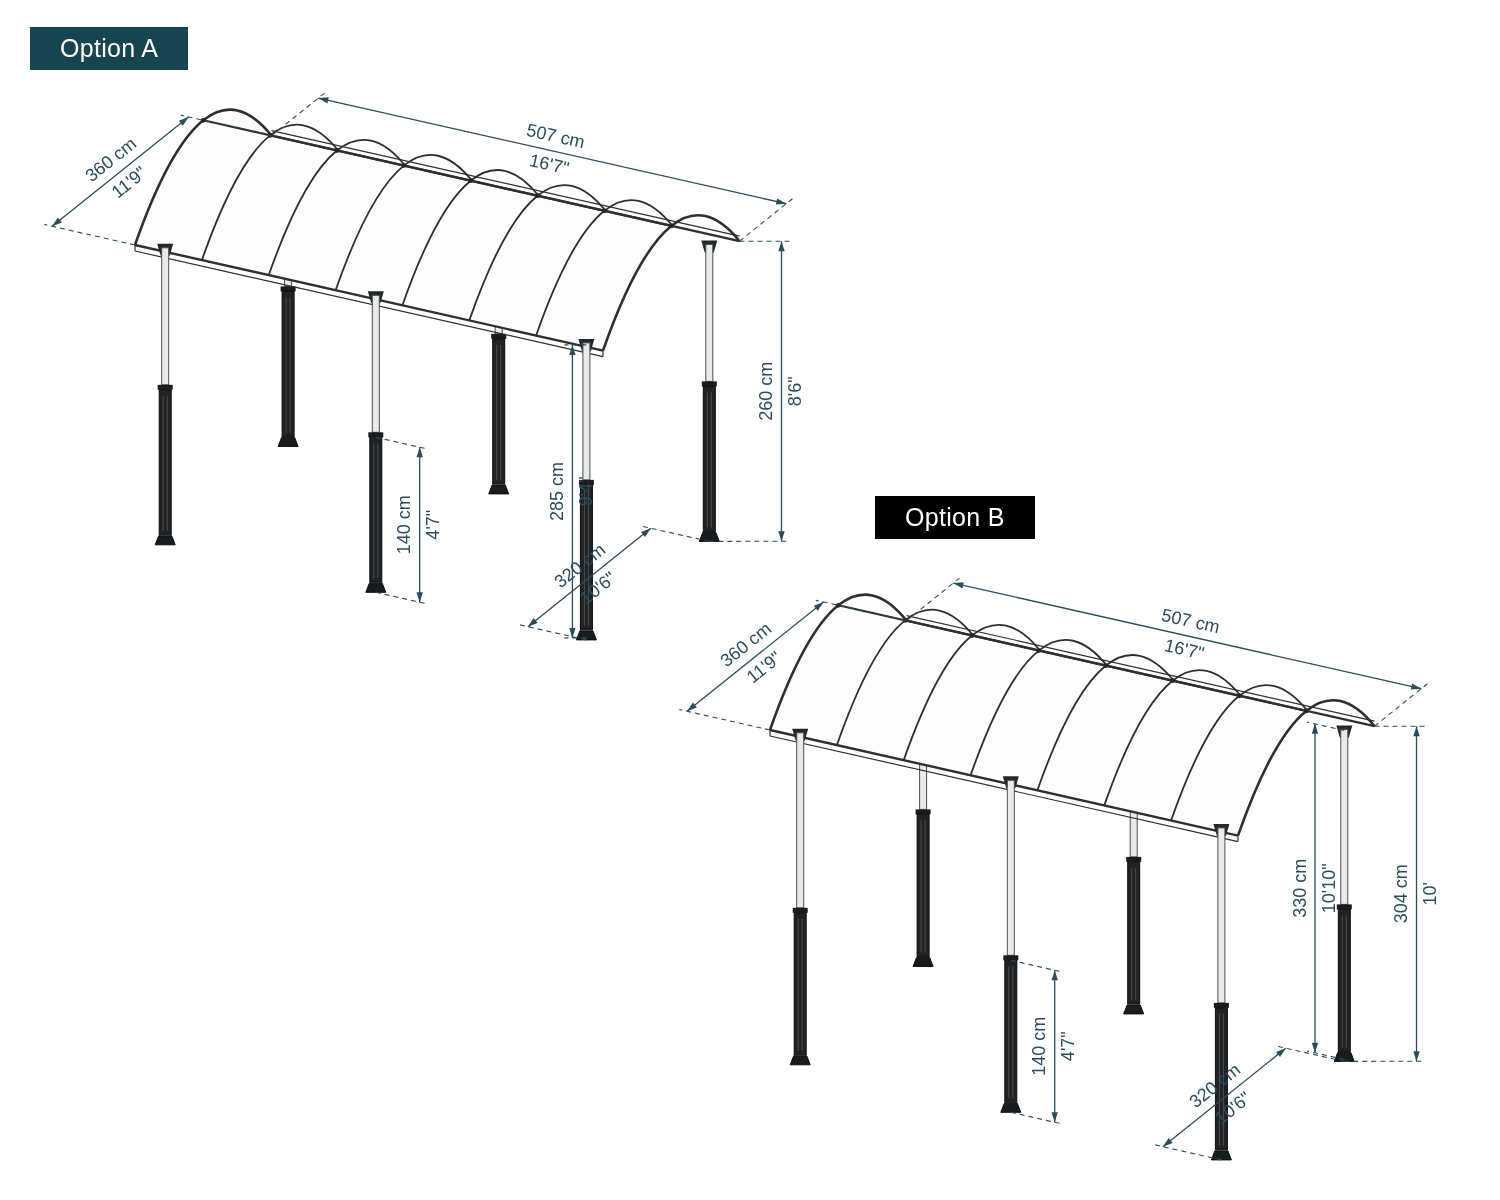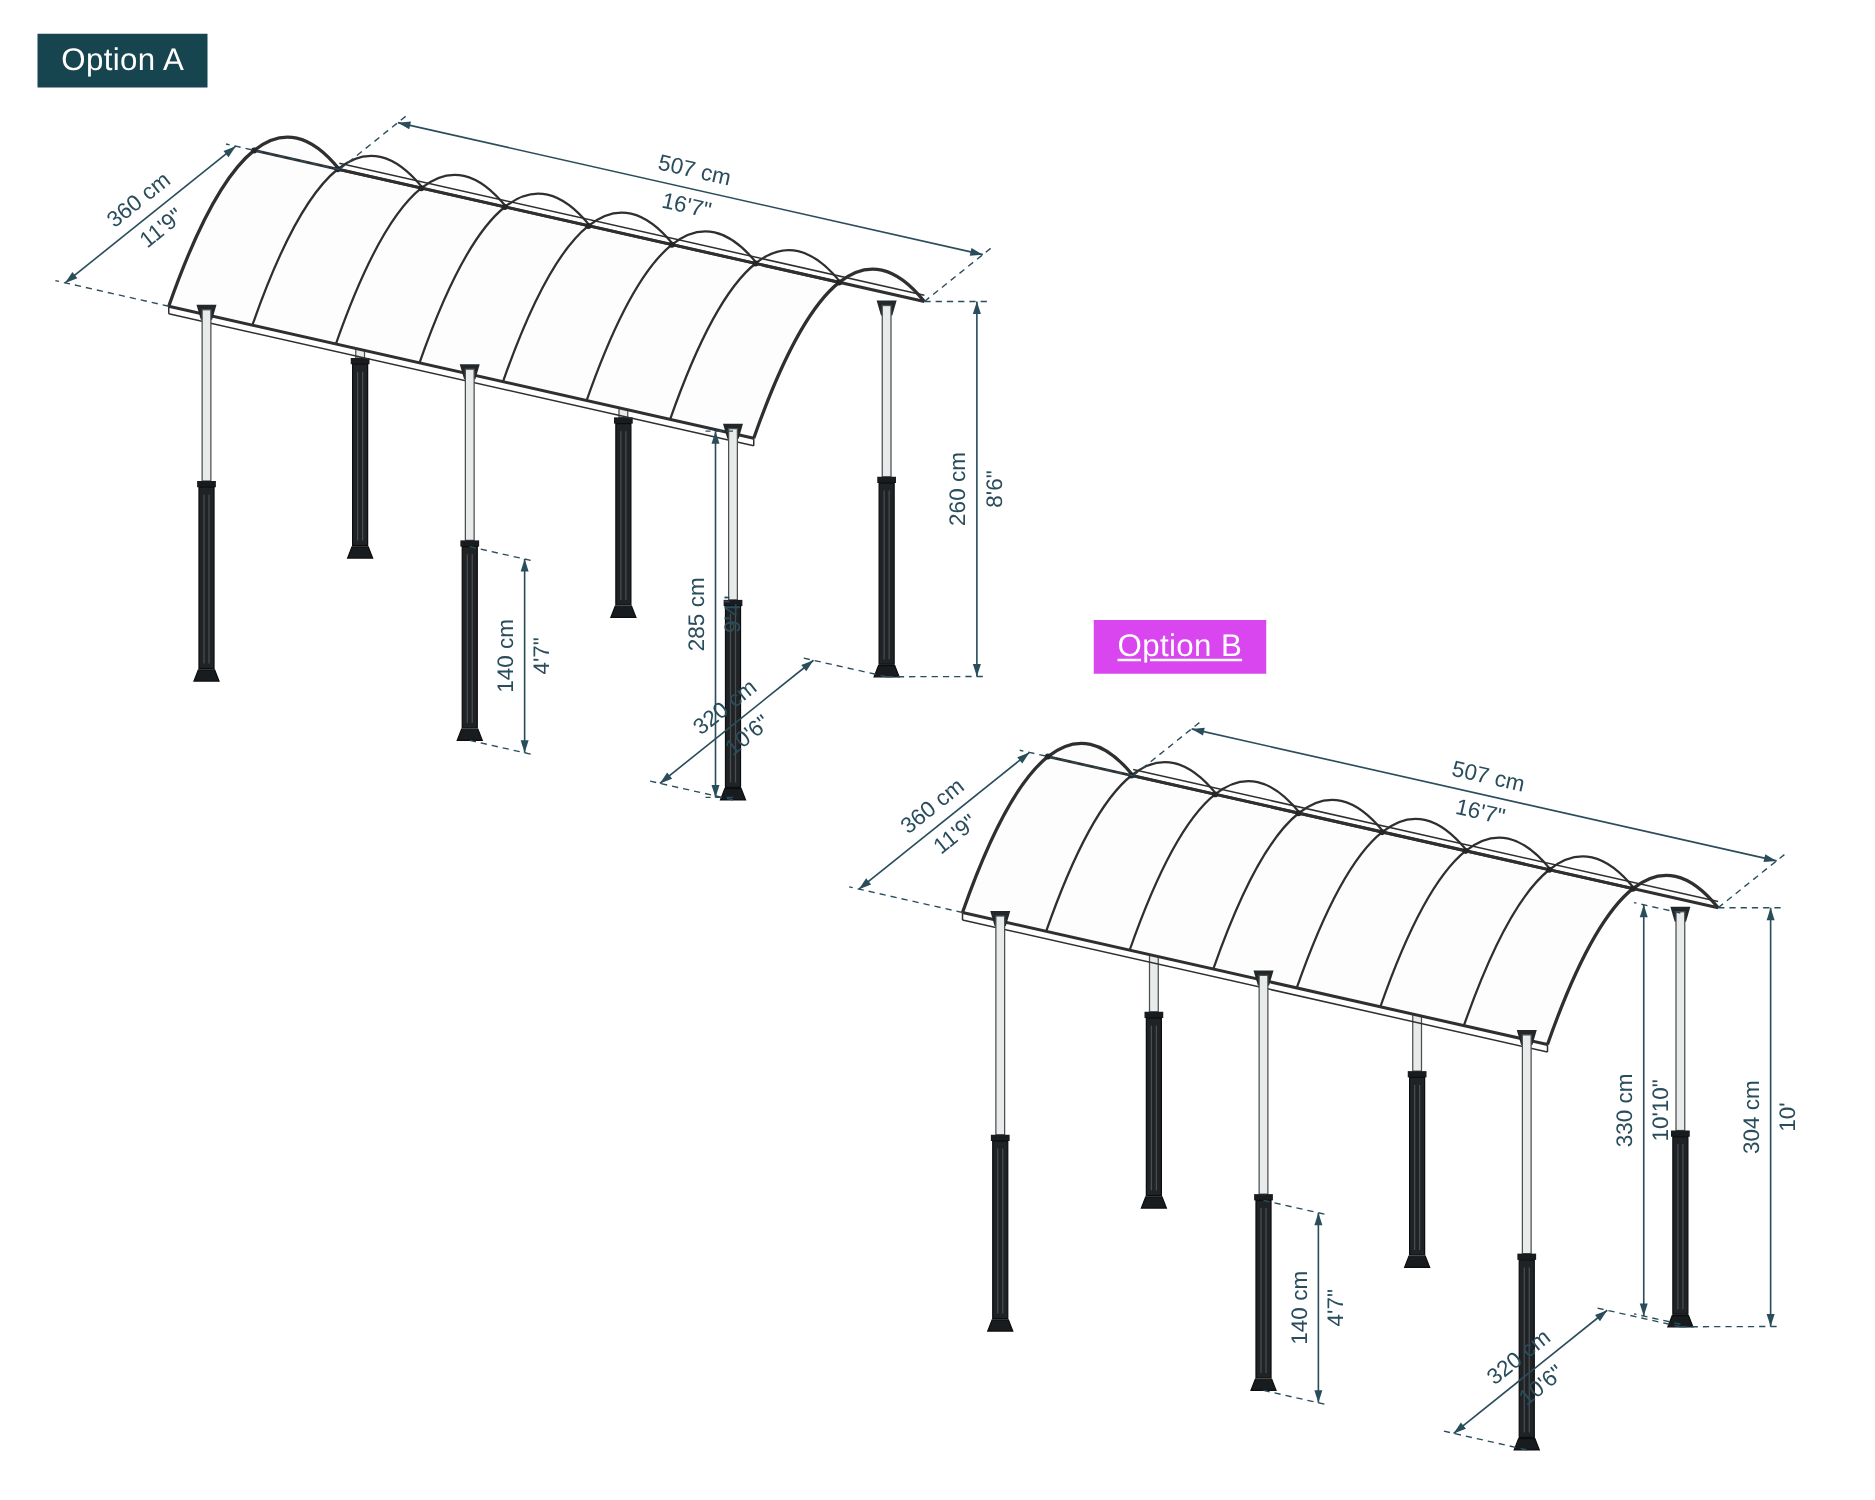--- a/index.html
+++ b/index.html
@@ -1,20 +1,20 @@
 <!DOCTYPE html>
 <html><head>
 <meta charset="utf-8">
 <style>
   html,body{margin:0;padding:0;background:#fff;}
   .stage{position:relative;width:1500px;height:1200px;background:#ffffff;overflow:hidden;
          font-family:"Liberation Sans",sans-serif;}
   .stage svg{position:absolute;left:0;top:0;}
   svg text{font-family:"Liberation Sans",sans-serif;}
-  .tag{position:absolute;color:#ffffff;font-size:25px;line-height:1;padding:9px 19px;
+  .tag{position:absolute;color:#ffffff;font-size:25px;line-height:1;padding:9px 30px;
        letter-spacing:.3px;}
   #tagA{left:30px;top:27px;}
   #tagB{left:875px;top:496px;}
 </style>
 </head>
 <body>
 
 <div class="stage">
   <svg id="scene" width="1500" height="1200" viewBox="0 0 1500 1200">
     <g id="carportA">
@@ -286,16 +286,16 @@
           <path d="M1054.7,1122.2 L1057.9,1112.2 L1051.5,1112.2 Z" fill="#2a4d5c"></path>
           <path d="M1054.7,970.2 L1051.5,980.2 L1057.9,980.2 Z" fill="#2a4d5c"></path>
           <text x="1040.7" y="1046.2" text-anchor="middle" dominant-baseline="middle" fill="#2a4d5c" font-size="18" transform="rotate(-90.0 1040.7 1046.2)">140 cm</text>
           <text x="1069.7" y="1046.2" text-anchor="middle" dominant-baseline="middle" fill="#2a4d5c" font-size="18" transform="rotate(-90.0 1069.7 1046.2)">4'7"</text>
         </g>
       </g>
   </svg>
   <div class="tag" id="tagA" style="background: rgb(23, 69, 79);">
     <span>Option A</span>
   </div>
-  <div class="tag" id="tagB" style="background: #d946ef; text-decoration: underline;">
+  <div class="tag" id="tagB" style="background: #000000;">
     <span>Option B</span>
   </div>
 </div>
 
 </body></html>

